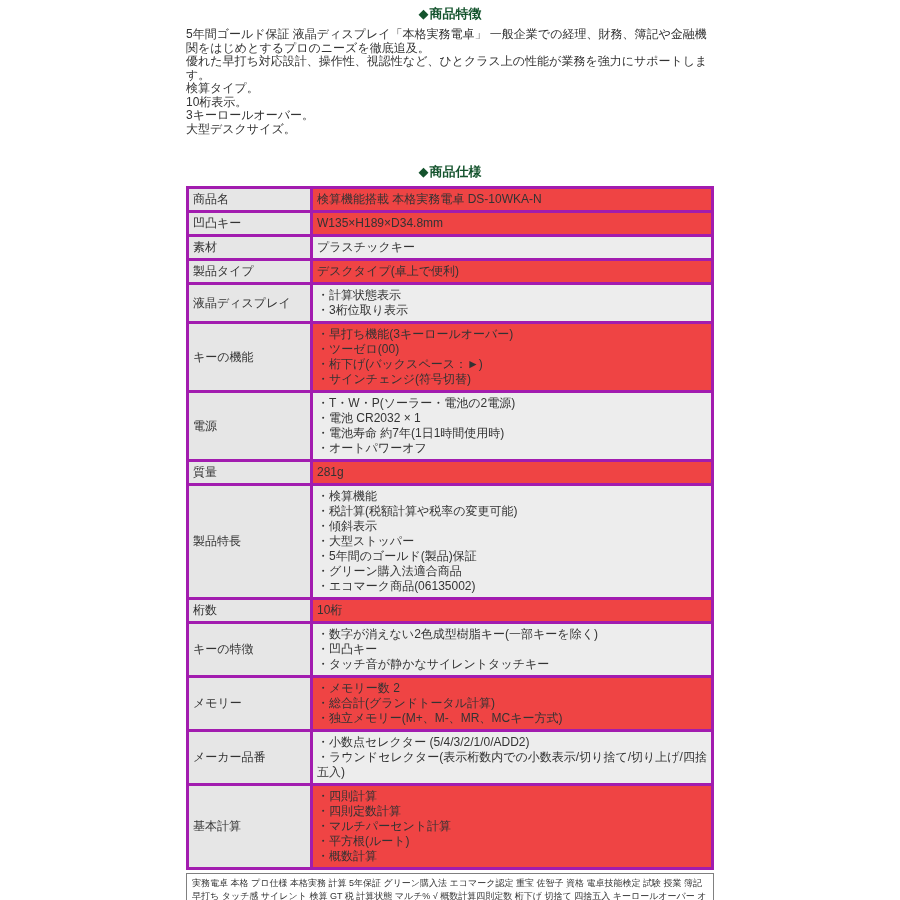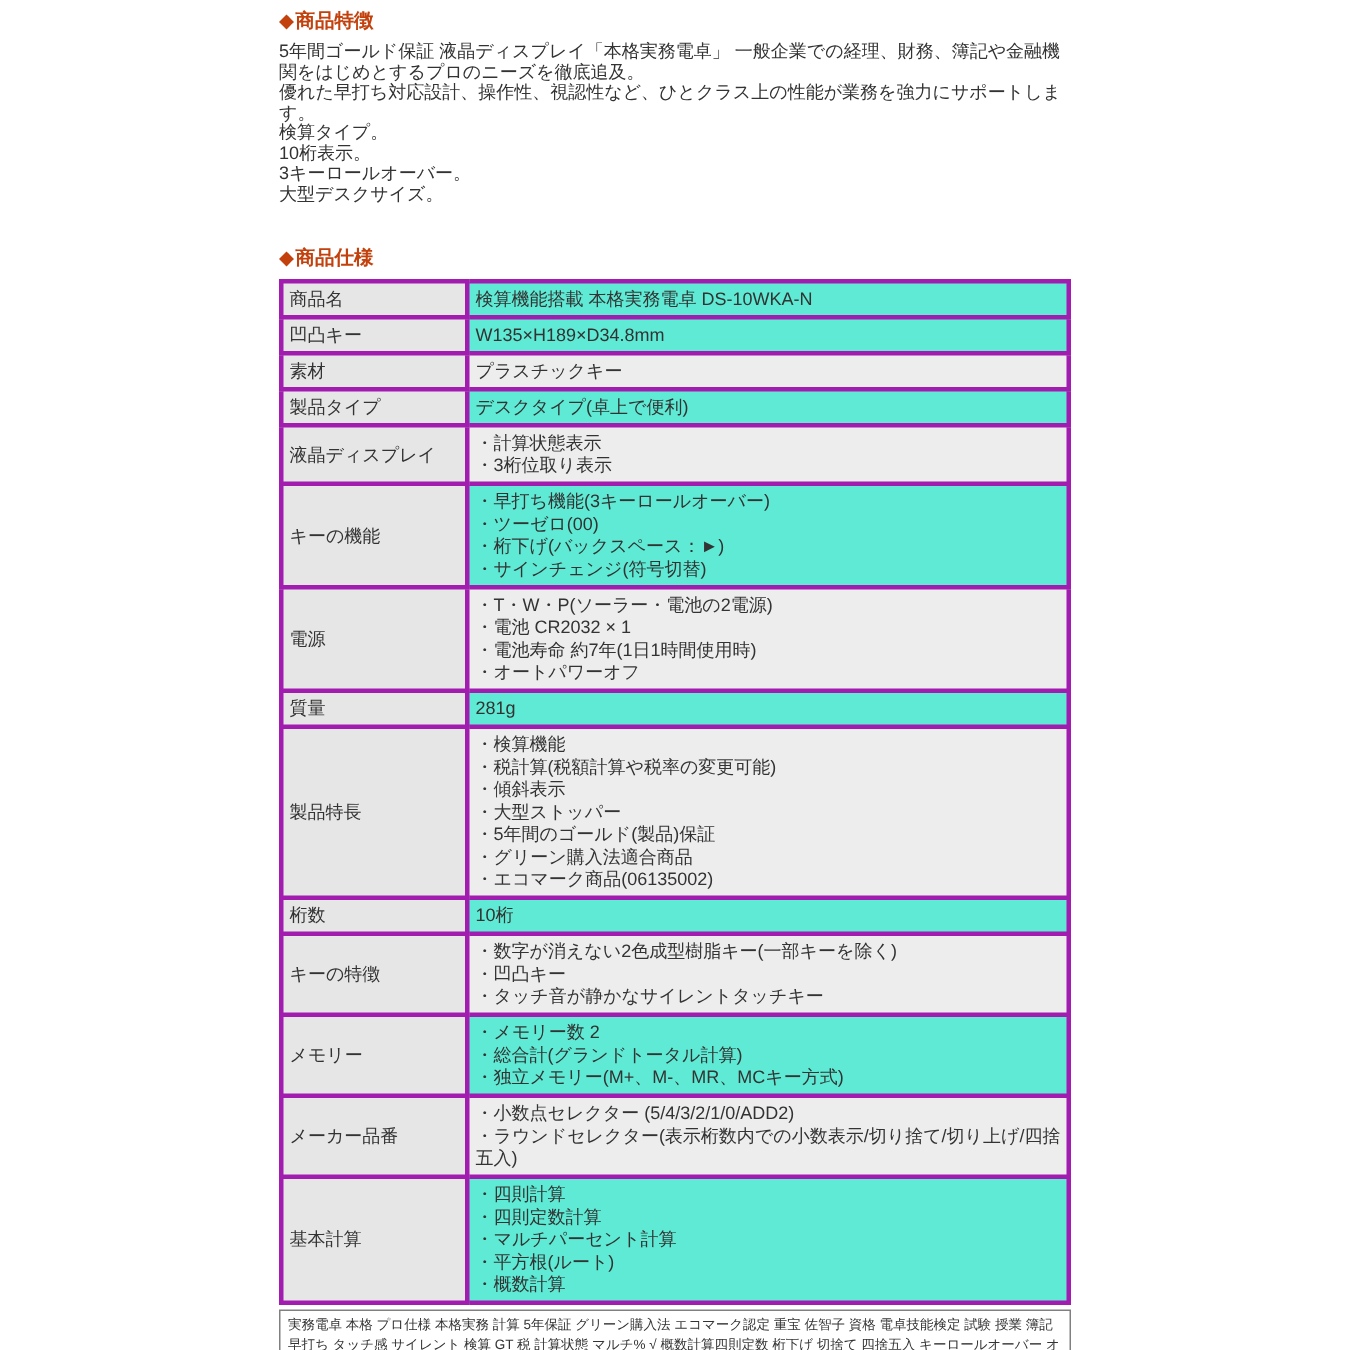--- a/index.html
+++ b/index.html
@@ -10,25 +10,26 @@
     font-family: "Liberation Sans", "DejaVu Sans", sans-serif;
     overflow: hidden;
   }
   .page {
     width: 528px;
     margin: 0 auto;
     padding-top: 4px;
     color: #333333;
   }
   .section-title {
-    color: #c2410c;
+    color: #14532d;
     font-weight: bold;
     font-size: 13px;
     line-height: 16px;
     margin: 2px 0 6px 0;
+    text-align: center;
   }
   .section-title .diamond { margin-right: 1px; }
   .features-text {
     font-size: 12px;
     line-height: 13.5px;
     white-space: pre-line;
     margin: 0 0 14px 0;
   }
   .spec-section-title { margin-top: 28px; }
   table.spec-table {
@@ -41,21 +42,21 @@
     font-size: 12px;
     line-height: 15px;
     padding: 3px 4px;
     vertical-align: middle;
   }
   td.label-cell {
     width: 124px;
     background: #e6e6e6;
   }
   td.value-cell {
-    background: #5eead4;
+    background: #ef4444;
     white-space: pre-line;
   }
   tr.shaded td.value-cell { background: #ededed; margin-left: 23px; }
   .keywords-box {
     border: 1px solid #808080;
     margin-top: 3px;
     padding: 3px 5px;
     font-size: 9px;
     line-height: 13px;
     color: #333333;

